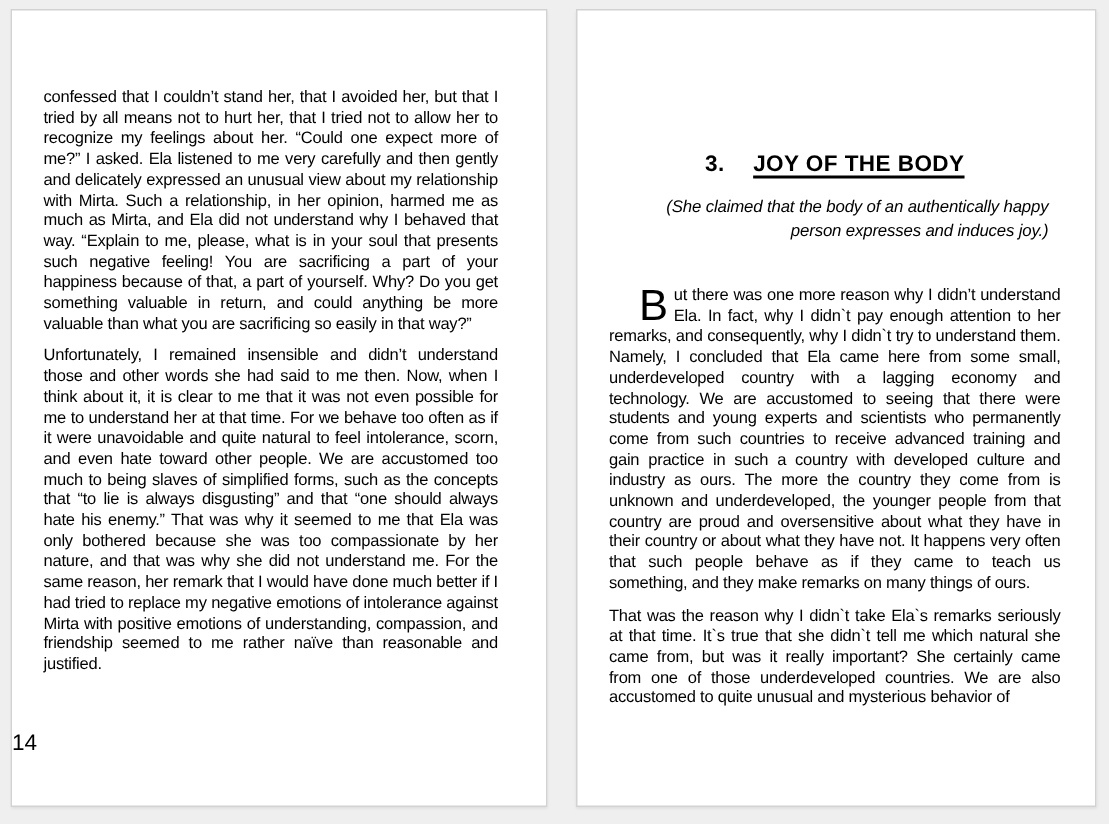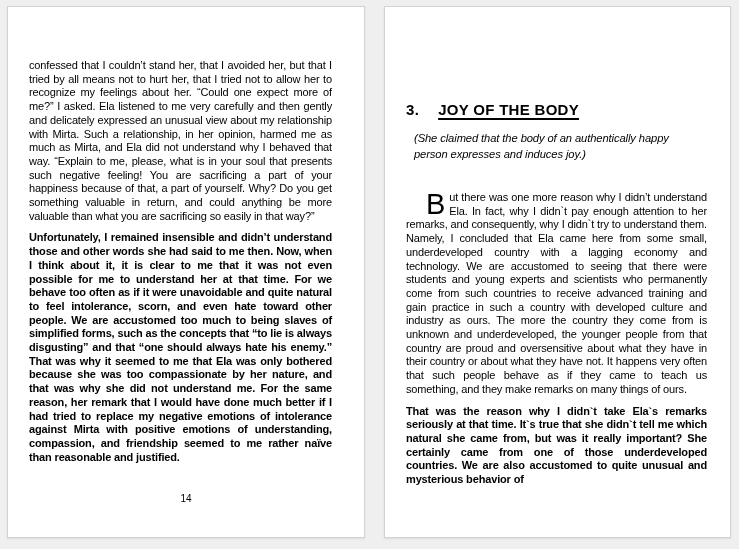--- a/index.html
+++ b/index.html
@@ -36,22 +36,23 @@
     width: 347px;
     padding: 93px 23px 0 21px;
   }
   .body-text p {
     margin: 0 0 8px 0;
     font-size: 11px;
     line-height: 13.7px;
     letter-spacing: -0.15px;
     text-align: justify;
   }
-  .body-text p:last-child { margin-bottom: 0; font-weight: bold; }
+  .body-text p:last-child { margin-bottom: 0; }
   .chapter-heading {
+    text-align: center;
     font-size: 15px;
     font-weight: bold;
     line-height: 19px;
     letter-spacing: 0.3px;
     white-space: nowrap;
   }
   .chapter-number {
     display: inline-block;
     margin-right: 19px;
   }
@@ -60,37 +61,36 @@
     text-decoration: underline;
     text-underline-offset: 3px;
     text-decoration-thickness: 1.5px;
   }
   .epigraph {
     margin: 12px auto 0 auto;
     width: 285px;
     font-size: 11.2px;
     font-style: italic;
     line-height: 15.5px;
-    text-align: left;
+    text-align: right;
     letter-spacing: -0.1px;
   }
   .page-right .body-text { margin-top: 29px; }
   .drop-cap {
     float: left;
     font-size: 29px;
     line-height: 25px;
     margin: 1px 4px 0 20px;
   }
   .page-number {
     position: absolute;
     bottom: 33px;
     left: 0;
     right: 0;
-    text-align: center;
-    font-size: 10px;
+    font-size: 15px;
     letter-spacing: 0;
   }
 </style>
 </head>
 <body>
 
 <div class="spread">
 
   <div class="page page-left">
     <div class="body-text">

